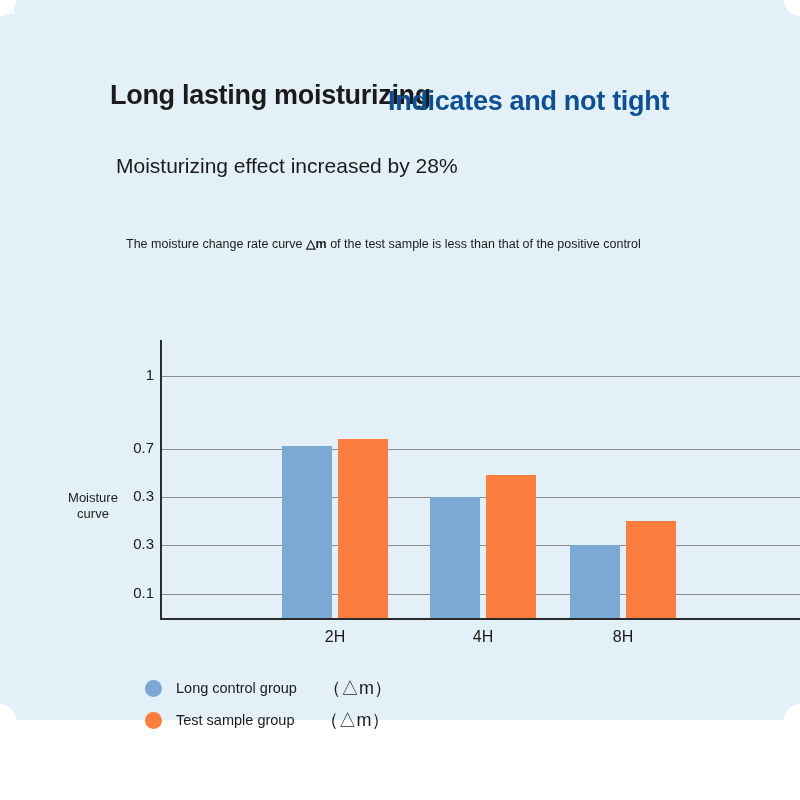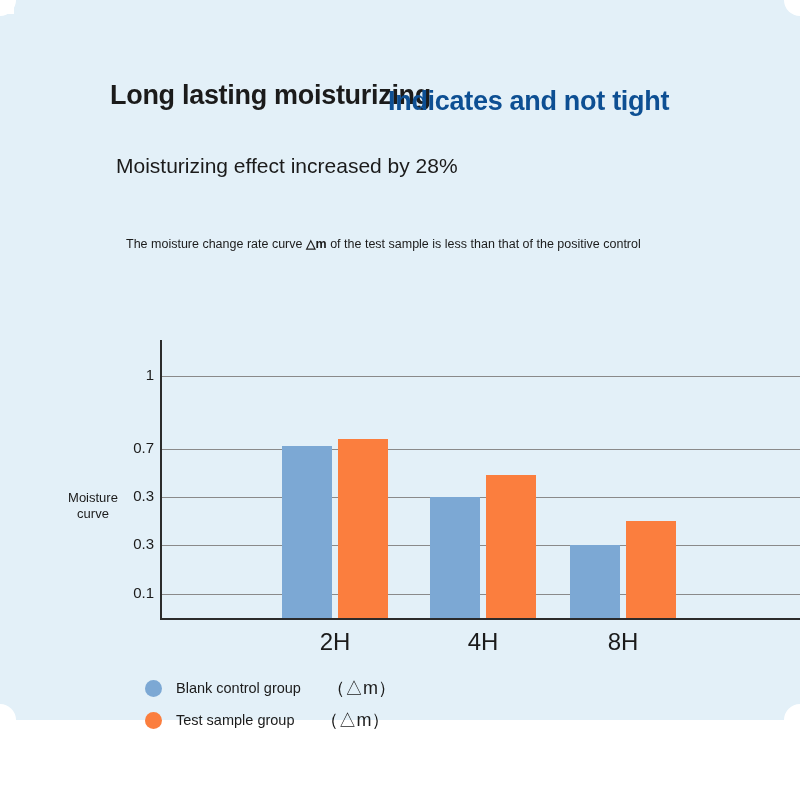--- a/index.html
+++ b/index.html
@@ -156,21 +156,21 @@
   .group {
     position: absolute;
     bottom: 0;
     height: 278px;
   }
   .bar-blue { background: #7ca8d4; }
   .bar-orange { background: #fb7e3e; }
   .xlabel {
     position: absolute;
     top: 298px;
-    font-size: 24px;
+    font-size: 16px;
     color: #1b1b1b;
     text-align: center;
     width: 120px;
   }
 
   
   #legend {
     position: absolute;
     left: 145px;
     top: 672px;
@@ -262,21 +262,21 @@
     <div id="xlabels">
         <div class="xlabel" style="left: 215px;">2H</div>
         <div class="xlabel" style="left: 363px;">4H</div>
         <div class="xlabel" style="left: 503px;">8H</div>
       </div>
   </div>
 
   <div id="legend">
       <div class="legend-row">
         <span class="legend-dot" style="background: rgb(124, 168, 212);"></span>
-        <span class="legend-label">Blank control group</span>
+        <span class="legend-label">Long control group</span>
         <span class="legend-unit">（△m）</span>
       </div>
       <div class="legend-row">
         <span class="legend-dot" style="background: rgb(251, 126, 62);"></span>
         <span class="legend-label">Test sample group</span>
         <span class="legend-unit">（△m）</span>
       </div>
     </div>
 </div>
 

